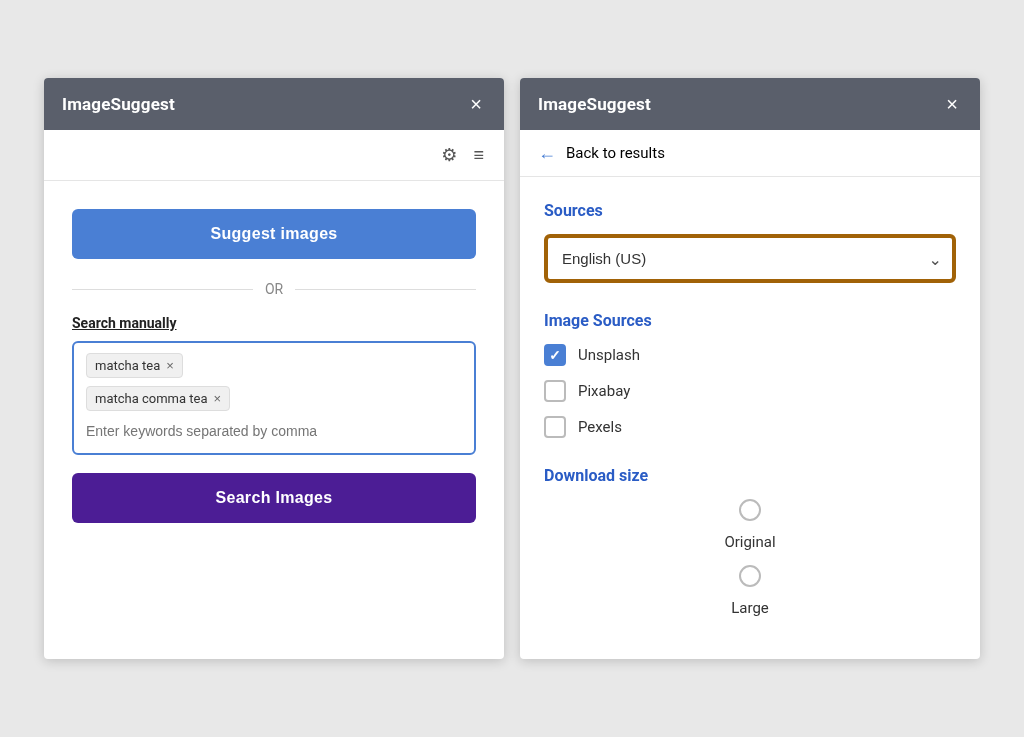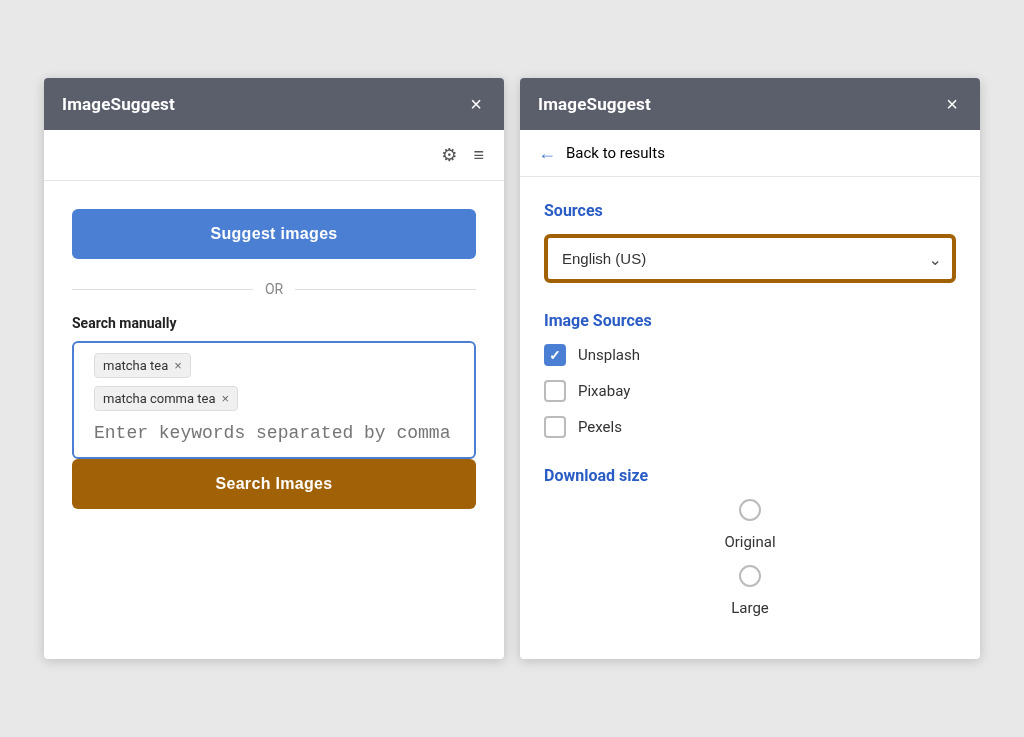--- a/index.html
+++ b/index.html
@@ -109,26 +109,27 @@
       flex: 1;
       height: 1px;
       background: #ddd;
     }
 
     .search-manually-label {
       font-size: 14px;
       font-weight: 700;
       color: #222;
       margin-bottom: 10px;
+      text-decoration: underline;
     }
 
     .tags-input-box {
       border: 2px solid #4a7fd4;
       border-radius: 6px;
-      padding: 10px 20px;
+      padding: 10px 12px;
       min-height: 110px;
       display: flex;
       flex-direction: column;
       gap: 8px;
     }
 
     .tag-row {
       display: flex;
       gap: 8px;
       flex-wrap: wrap;
@@ -152,39 +153,39 @@
       cursor: pointer;
       font-size: 13px;
       color: #666;
       padding: 0;
       line-height: 1;
     }
 
     .keyword-input {
       border: none;
       outline: none;
-      font-size: 18px;
+      font-size: 14px;
       color: #1d4ed8;
       width: 100%;
       padding: 4px 0;
       background: transparent;
-      font-family: Liberation Mono, monospace;
     }
 
     .search-images-btn {
       display: block;
       width: 100%;
       padding: 16px;
-      background: #a16207;
+      background: #4c1d95;
       color: #fff;
       border: none;
       border-radius: 6px;
       font-size: 16px;
       font-weight: 600;
       cursor: pointer;
+      margin-top: 18px;
       letter-spacing: 0.02em;
     }
 
     
     .right-panel {
       width: 460px;
     }
 
     .back-bar {
       display: flex;

